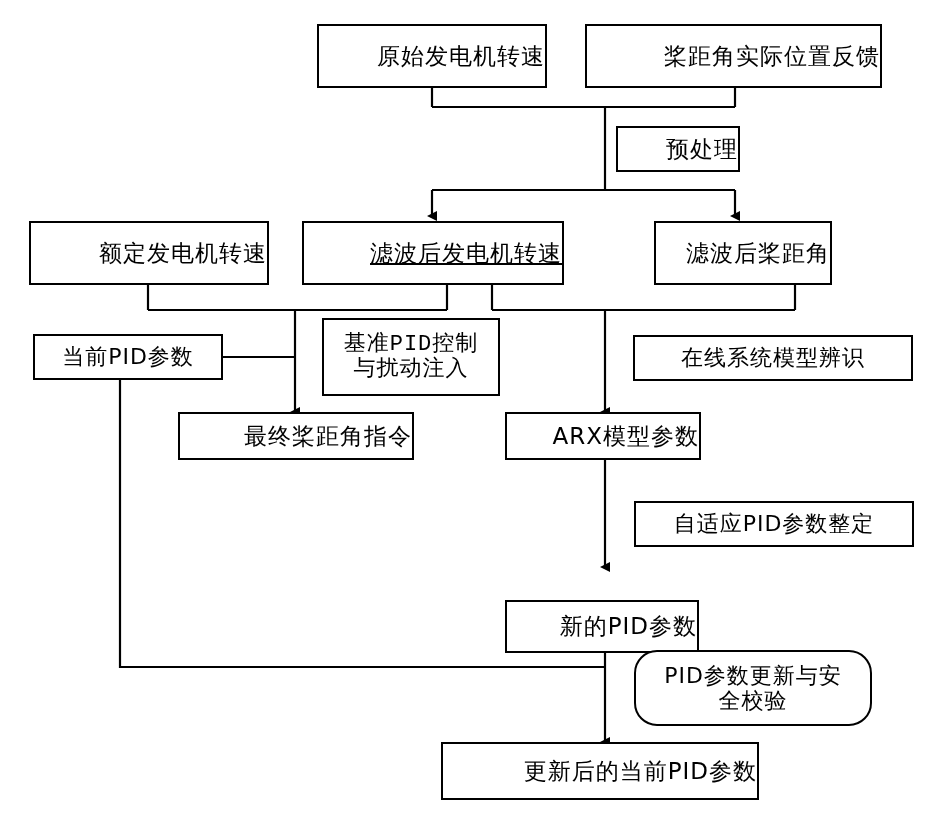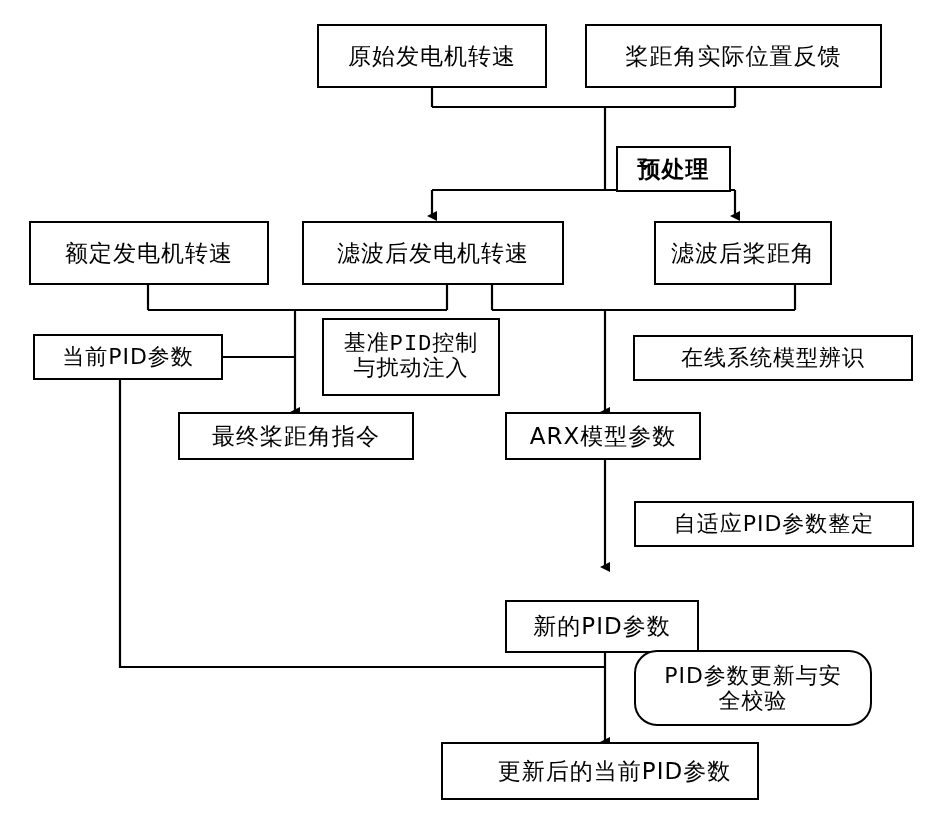--- a/index.html
+++ b/index.html
@@ -36,21 +36,21 @@
     text-align: center;
     color: #000000;
     letter-spacing: 1px;
     line-height: 1.15;
     z-index: 2;
   }
   .node .label {
     display: block;
     white-space: pre-line;
   }
-  .f22 { font-size: 23px; }
+  .f22 { font-size: 23px; justify-content: flex-end; }
   .f21 { font-size: 22px; }
 </style>
 </head>
 <body>
 
 <div id="canvas">
 
   <svg id="wires" viewBox="0 0 927 825" xmlns="http://www.w3.org/2000/svg">
     <defs>
       <marker id="arrow" markerWidth="10" markerHeight="10" refX="5" refY="5" orient="auto" markerUnits="userSpaceOnUse">
@@ -91,29 +91,29 @@
   </svg>
 
   <div class="node f22" style="left:317px; top:24px; width:230px; height:64px;">
     <span class="label">原始发电机转速</span>
   </div>
 
   <div class="node f22" style="left:585px; top:24px; width:297px; height:64px;">
     <span class="label">桨距角实际位置反馈</span>
   </div>
 
-  <div class="node f22" style="left:616px; top:146px; width:115px; height:46px;font-weight:bold;">
+  <div class="node f22" style="left:616px; top:126px; width:124px; height:46px;">
     <span class="label">预处理</span>
   </div>
 
   <div class="node f22" style="left:29px; top:221px; width:240px; height:64px;">
     <span class="label">额定发电机转速</span>
   </div>
 
-  <div class="node f22" style="left:302px; top:221px; width:262px; height:64px;">
+  <div class="node f22" style="left:302px; top:221px; width:262px; height:64px;text-decoration:underline;">
     <span class="label">滤波后发电机转速</span>
   </div>
 
   <div class="node f22" style="left:654px; top:221px; width:178px; height:64px;">
     <span class="label">滤波后桨距角</span>
   </div>
 
   <div class="node f21" style="left:33px; top:334px; width:190px; height:46px;">
     <span class="label">当前PID参数</span>
   </div>

